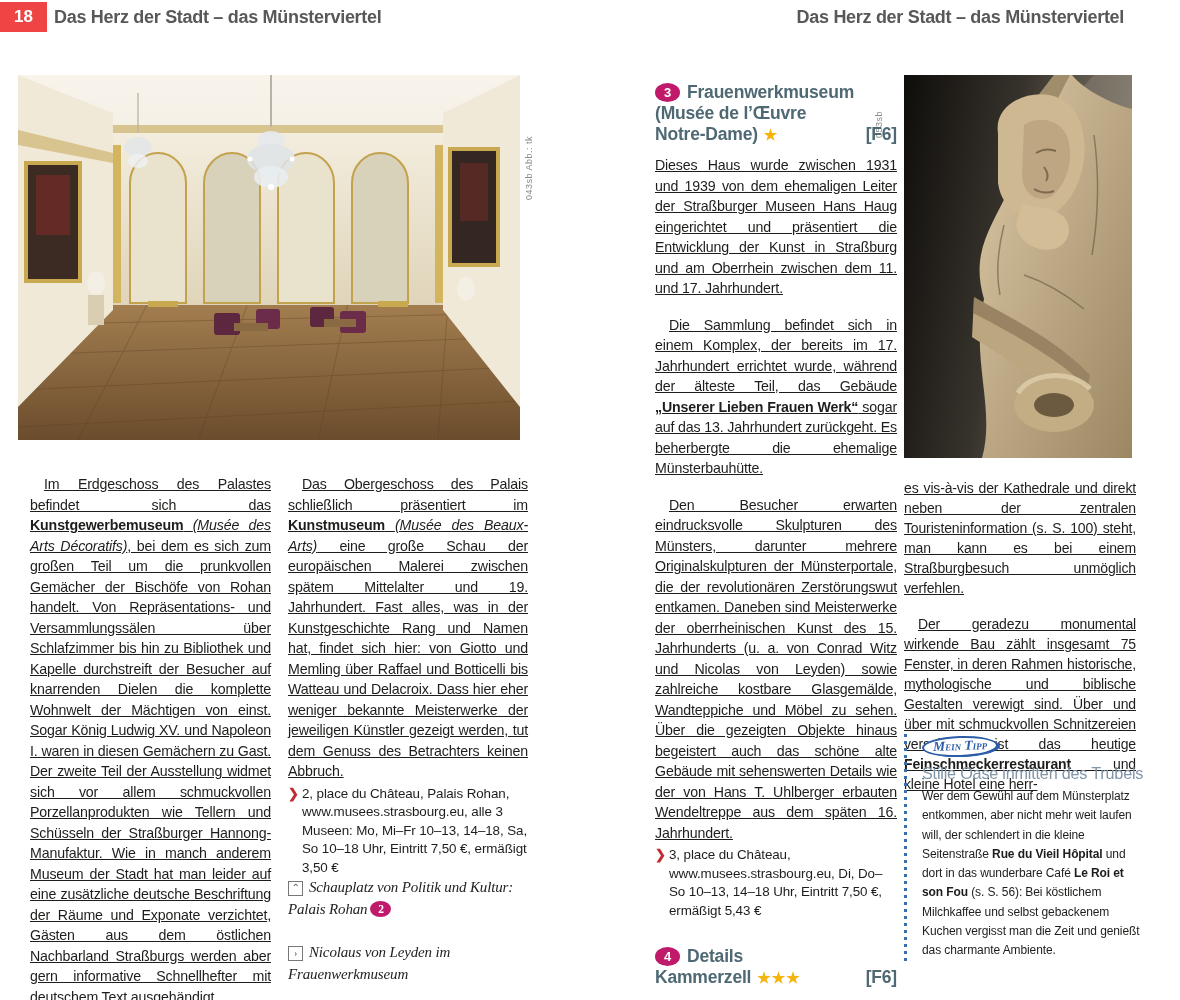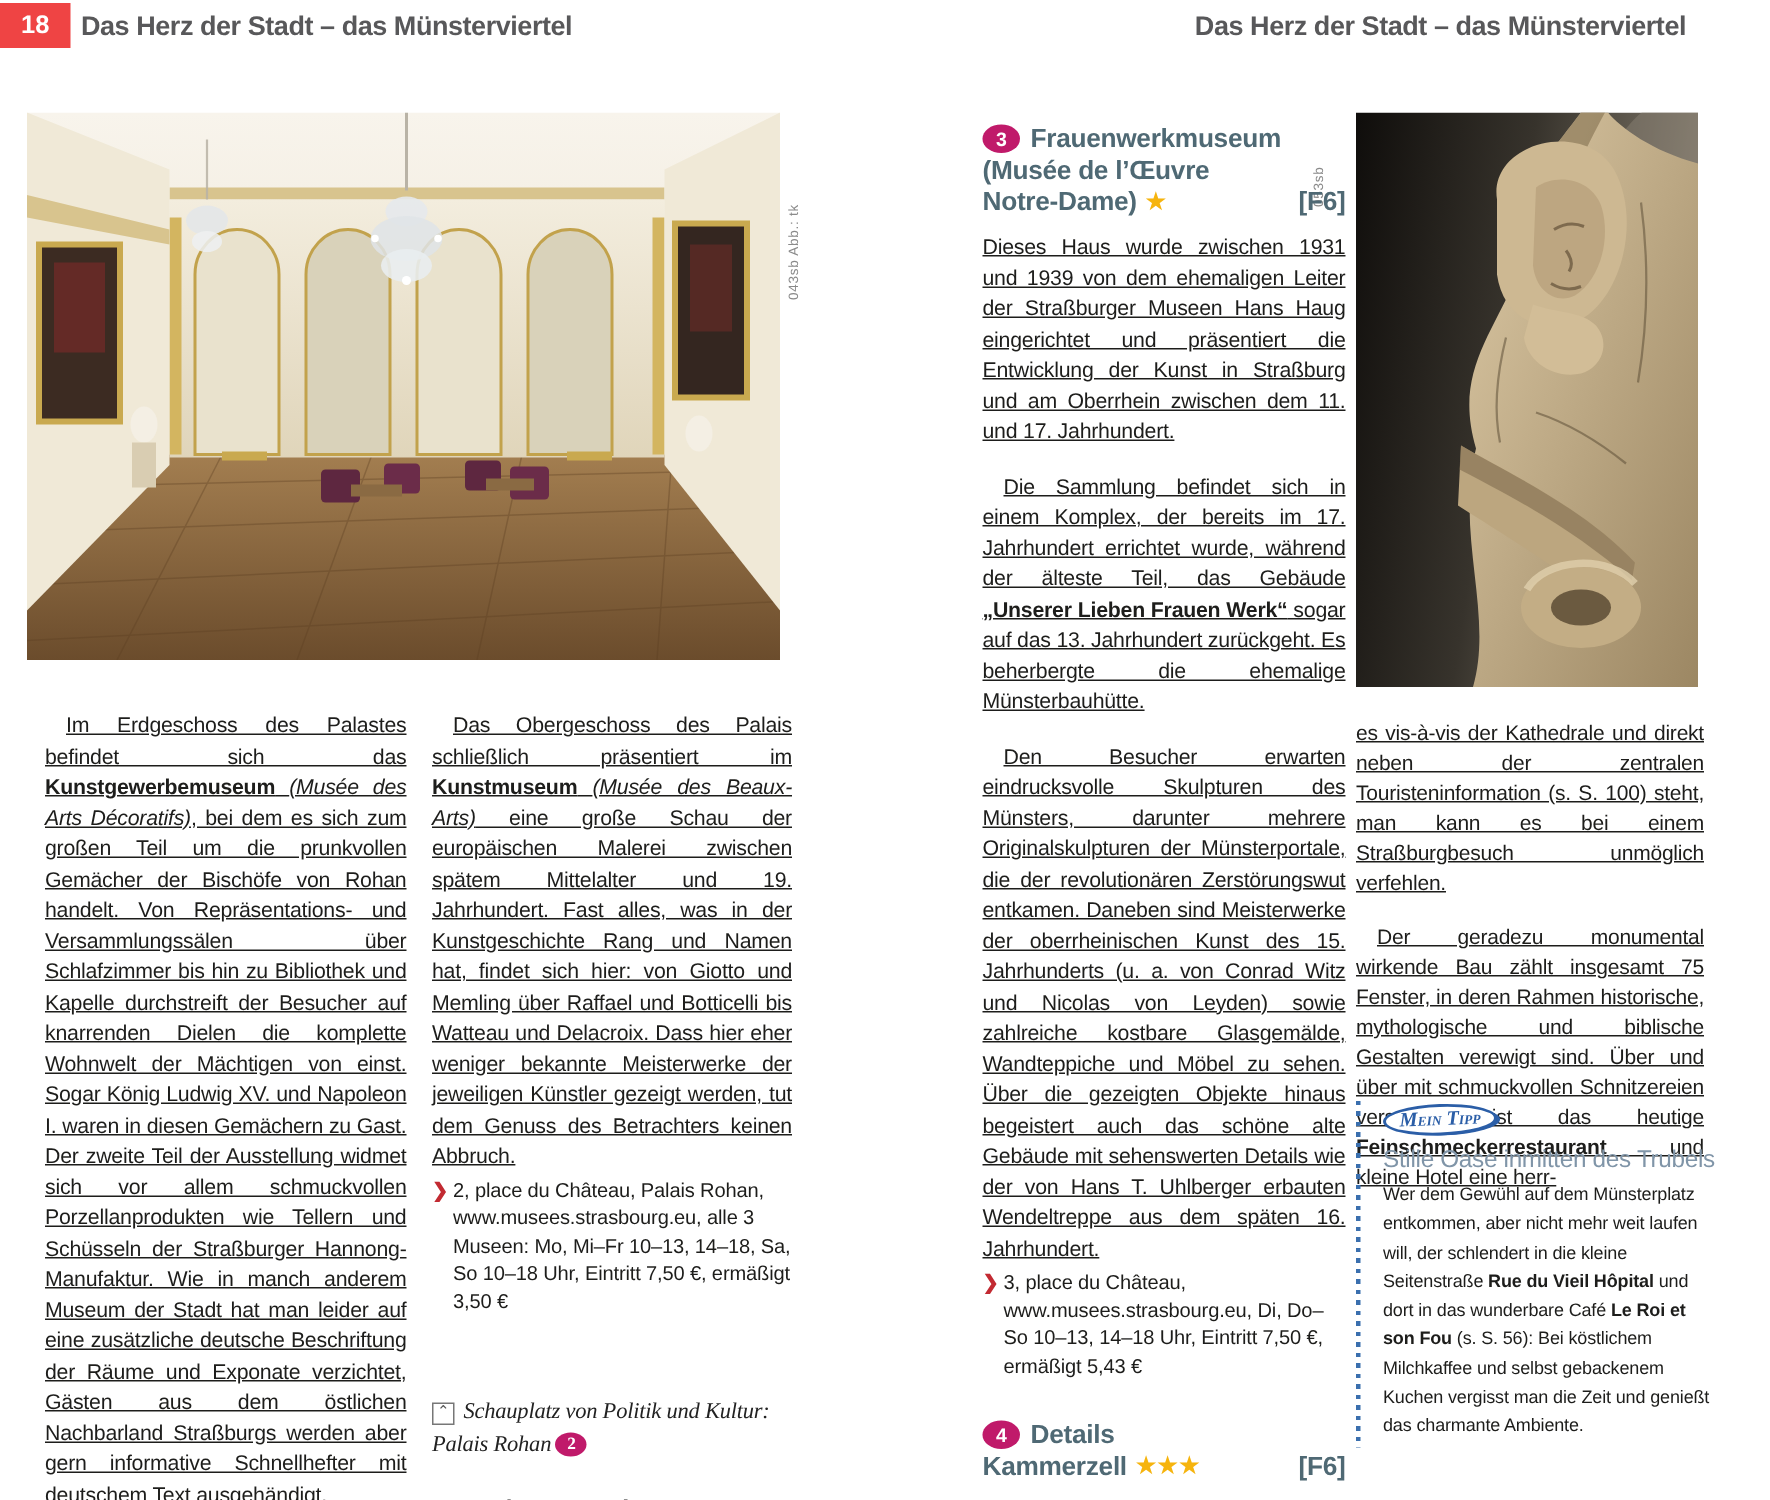--- a/index.html
+++ b/index.html
@@ -36,21 +36,21 @@
              border-radius:50%;width:25px;height:19px;font-size:13px;font-weight:bold;margin-right:7px;flex:none;}
   .star{color:#f6b40e;font-size:15px;margin-left:6px;letter-spacing:1px;}
   .gridref{color:#4f6974;font-weight:bold;}
   
   .addr{position:relative;text-align:left;font-size:13.4px;line-height:18.5px;letter-spacing:-0.1px;
         padding-left:14px;margin-top:3px;}
   .addr .marker{position:absolute;left:0;top:0;color:#c22a32;font-weight:bold;font-size:13px;}
   
   .caption{font-family:"Liberation Serif",serif;font-style:italic;font-size:15px;line-height:21.5px;
            text-align:left;color:#222;}
-  .cap1{margin-top:54px;}
+  .cap1{}
   .cap2{margin-top:22px;}
   .cap-icon{display:inline-flex;align-items:center;justify-content:center;width:13px;height:13px;
             border:1px solid #777;color:#555;font-style:normal;font-size:10px;line-height:1;
             margin-right:6px;position:relative;top:-1px;}
   .cap-badge{display:inline-flex;align-items:center;justify-content:center;background:#c01a6a;color:#fff;
              border-radius:50%;width:21px;height:16px;font-size:11.5px;font-weight:bold;font-style:normal;
              position:relative;top:-1px;margin-left:3px;}
   
   .tipbox{position:absolute;left:904px;top:736px;width:240px;padding-left:18px;box-sizing:border-box;text-align:left;}
   .tip-dots{position:absolute;left:0;top:-2px;bottom:-4px;width:3px;

